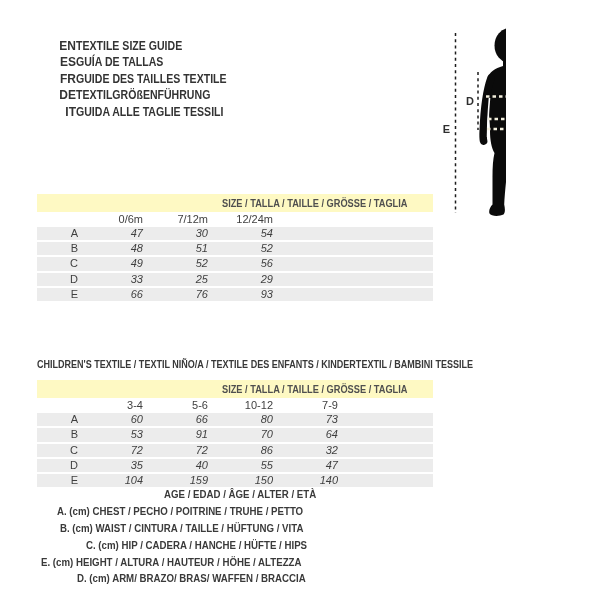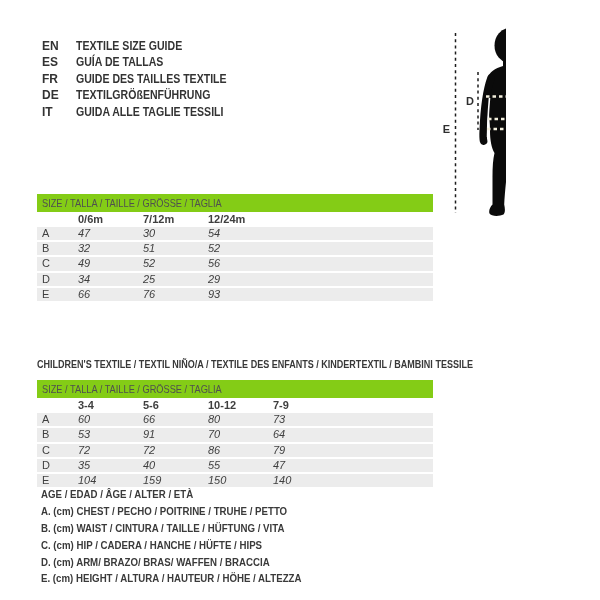--- a/index.html
+++ b/index.html
@@ -1,43 +1,43 @@
 <!DOCTYPE html>
 <html><head>
 <meta charset="utf-8">
 <style>
   html,body{margin:0;padding:0;background:#fff;}
   .canvas{
     position:relative;width:506px;height:600px;background:#ffffff;overflow:hidden;
-    font-family:"Liberation Sans", sans-serif;color:#3a3a3a;
+    font-family:"Liberation Sans", sans-serif;color:#3a3a3a;text-align:right;
     -webkit-font-smoothing:antialiased;
   }
   .cond{display:inline-block;transform:scaleX(0.88);transform-origin:0 50%;white-space:nowrap;}
   .cond-title{display:inline-block;transform:scaleX(0.82);transform-origin:0 50%;white-space:nowrap;}
 
   
   .lang-block{position:absolute;left:42px;top:38px;}
   .lang-row{display:flex;height:16.4px;line-height:16.4px;font-size:12px;font-weight:bold;color:#333;}
   .lang-code{width:34px;flex:0 0 34px;}
 
   
   .figure{position:absolute;left:436px;top:20px;width:150px;height:202px;}
   .figure svg{display:block;width:150px;height:202px;}
   .svg-label{font-family:"Liberation Sans",sans-serif;font-size:11px;font-weight:600;fill:#2e2e2e;}
 
   
   .table-sec{position:absolute;left:37px;width:396px;}
   .sec-babies{top:186px;}
   .sec-children{top:348px;}
   .sec-title{font-size:11px;font-weight:bold;color:#383838;height:14px;line-height:14px;}
-  .size-bar{margin-top:8px;height:18px;line-height:18px;background:#84cc16;padding-left:5px;
-            font-size:10.5px;font-weight:400;color:#4f4f4f;box-sizing:border-box;}
+  .size-bar{margin-top:8px;height:18px;line-height:18px;background:#fef9c3;padding-left:5px;
+            font-size:10.5px;font-weight:700;color:#4f4f4f;box-sizing:border-box;}
   .col-head{display:flex;margin-top:1px;height:13px;line-height:13px;padding-left:41px;
             font-size:11px;color:#3f3f3f;}
-  .col-head .cell{width:65px;flex:0 0 65px;font-weight:bold;}
+  .col-head .cell{width:65px;flex:0 0 65px;}
   .rows{margin-top:1px;}
   .row{display:flex;height:13.2px;line-height:13.2px;background:#ececec;margin-bottom:2px;
        font-size:11px;color:#3f3f3f;}
   .rlabel{width:41px;flex:0 0 41px;padding-left:5px;box-sizing:border-box;}
   .vals{display:flex;}
   .vals .cell{width:65px;flex:0 0 65px;font-style:italic;}
 
   
   .legend{position:absolute;left:41px;top:486px;}
   .legend-line{height:16.9px;line-height:16.9px;font-size:11px;font-weight:bold;color:#3a3a3a;}
@@ -145,37 +145,37 @@
         <span class="rlabel">A</span>
         <span class="vals">
             <span class="cell">47</span>
             <span class="cell">30</span>
             <span class="cell">54</span>
           </span>
       </div>
         <div class="row">
         <span class="rlabel">B</span>
         <span class="vals">
-            <span class="cell">32</span>
+            <span class="cell">48</span>
             <span class="cell">51</span>
             <span class="cell">52</span>
           </span>
       </div>
         <div class="row">
         <span class="rlabel">C</span>
         <span class="vals">
             <span class="cell">49</span>
             <span class="cell">52</span>
             <span class="cell">56</span>
           </span>
       </div>
         <div class="row">
         <span class="rlabel">D</span>
         <span class="vals">
-            <span class="cell">34</span>
+            <span class="cell">33</span>
             <span class="cell">25</span>
             <span class="cell">29</span>
           </span>
       </div>
         <div class="row">
         <span class="rlabel">E</span>
         <span class="vals">
             <span class="cell">66</span>
             <span class="cell">76</span>
             <span class="cell">93</span>
@@ -211,21 +211,21 @@
             <span class="cell">70</span>
             <span class="cell">64</span>
           </span>
       </div>
         <div class="row">
         <span class="rlabel">C</span>
         <span class="vals">
             <span class="cell">72</span>
             <span class="cell">72</span>
             <span class="cell">86</span>
-            <span class="cell">79</span>
+            <span class="cell">32</span>
           </span>
       </div>
         <div class="row">
         <span class="rlabel">D</span>
         <span class="vals">
             <span class="cell">35</span>
             <span class="cell">40</span>
             <span class="cell">55</span>
             <span class="cell">47</span>
           </span>
@@ -240,17 +240,17 @@
           </span>
       </div>
       </div>
   </section>
 
   <section class="legend">
       <div class="legend-line"><span class="cond">AGE / EDAD / ÂGE / ALTER / ETÀ</span></div>
       <div class="legend-line"><span class="cond">A. (cm) CHEST / PECHO / POITRINE / TRUHE / PETTO</span></div>
       <div class="legend-line"><span class="cond">B. (cm) WAIST / CINTURA / TAILLE / HÜFTUNG / VITA</span></div>
       <div class="legend-line"><span class="cond">C. (cm) HIP / CADERA / HANCHE / HÜFTE / HIPS</span></div>
+      <div class="legend-line"><span class="cond">E. (cm) HEIGHT / ALTURA / HAUTEUR / HÖHE / ALTEZZA</span></div>
       <div class="legend-line"><span class="cond">D. (cm) ARM/ BRAZO/ BRAS/ WAFFEN / BRACCIA</span></div>
-      <div class="legend-line"><span class="cond">E. (cm) HEIGHT / ALTURA / HAUTEUR / HÖHE / ALTEZZA</span></div>
     </section>
 
 </div>
 
 </body></html>

